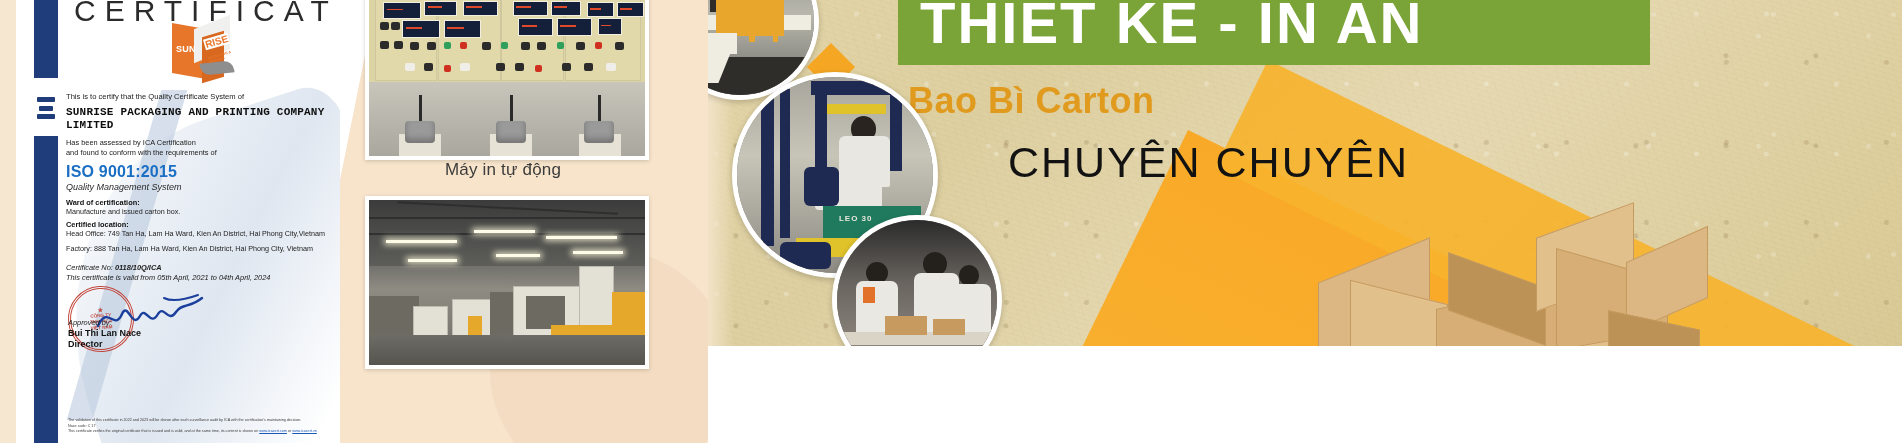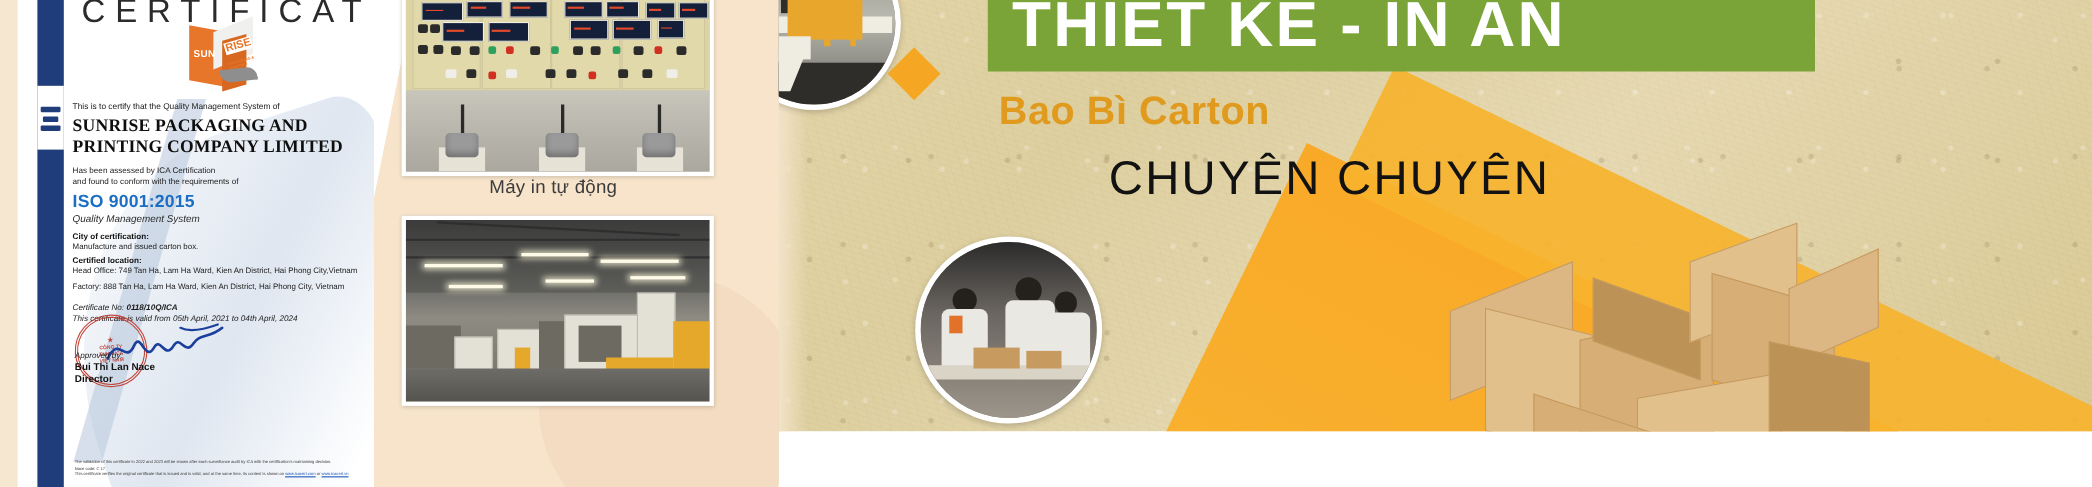--- a/index.html
+++ b/index.html
@@ -37,21 +37,21 @@
   .sr-swish{position:absolute;left:36px;top:40px;width:34px;height:12px;background:#8e8e8e;
      border-radius:0 10px 0 10px;transform:rotate(-6deg);}
   .sr-txt{position:absolute;left:12px;top:22px;color:#fff;font-size:9px;font-weight:700;letter-spacing:.3px;}
   .sr-txt2{position:absolute;left:40px;top:14px;color:#e8762a;font-size:10px;font-weight:700;
      transform:rotate(-16deg);background:#fff;padding:0 1px;}
   .sr-sub{position:absolute;left:44px;top:30px;color:#e8762a;font-size:3.4px;font-weight:700;
      transform:rotate(-16deg);line-height:1.25;}
 
   .cert-body{position:absolute;left:50px;top:92px;width:272px;color:#1a1a1a;}
   .c-lead{font-size:7.6px;color:#222;margin-bottom:5px;}
-  .c-company{font-family:Liberation Serif, serif;font-weight:700;font-size:16px;line-height:1.18;
+  .c-company{font-family:Liberation Mono, monospace;font-weight:700;font-size:11px;line-height:1.18;
      letter-spacing:.2px;margin-bottom:6px;color:#0e0e0e;}
   .c-assessed{font-size:7.4px;line-height:1.35;margin-bottom:6px;}
   .c-iso{color:#1a6fc4;font-weight:700;font-size:16px;letter-spacing:.2px;line-height:1;margin-bottom:2px;}
   .c-qms{font-style:italic;font-size:9px;color:#2a2a2a;margin-bottom:6px;}
   .c-lbl{font-weight:700;font-size:7.4px;color:#111;margin-top:3px;}
   .c-val{font-size:7.2px;color:#222;line-height:1.4;}
   .c-gap{height:5px;}
   .c-no{font-style:italic;font-size:7.4px;margin-top:9px;}
   .c-no b{font-style:italic;}
   .c-valid{font-style:italic;font-size:7.4px;margin-top:1px;}
@@ -103,21 +103,21 @@
   .fi{position:absolute;inset:0;background:linear-gradient(180deg,#4a4a4a 0%,#6a6a66 36%,#8e8b82 54%,#6f6d67 100%);}
   .fi .roof{position:absolute;left:0;right:0;top:0;height:40%;background:linear-gradient(180deg,#3b3b3b,#5d5d59);}
   .fi .truss{position:absolute;height:2px;background:#2c2c2c;opacity:.85;}
   .fi .tube{position:absolute;height:3px;background:#fefbe8;box-shadow:0 0 6px 2px rgba(255,253,220,.8);}
   .fi .mach{position:absolute;background:#e3e0d6;border:1px solid #bdbab0;}
   .fi .machdark{position:absolute;background:#6d6a62;}
   .fi .yel{position:absolute;background:#e5a82a;}
   .fi .floor{position:absolute;left:0;right:0;bottom:0;height:18%;background:linear-gradient(180deg,#6e6c66,#56544f);}
 
   
-  .right{position:absolute;left:708px;top:0;width:1194px;height:392px;overflow:hidden;
+  .right{position:absolute;left:708px;top:0;width:1194px;height:346px;overflow:hidden;
      background:
        radial-gradient(circle at 12% 20%, rgba(255,255,255,.25) 0 2px, transparent 3px),
        radial-gradient(circle at 31% 62%, rgba(120,90,50,.20) 0 2px, transparent 3px),
        radial-gradient(circle at 55% 33%, rgba(255,255,255,.22) 0 2px, transparent 3px),
        radial-gradient(circle at 73% 78%, rgba(120,90,50,.18) 0 2px, transparent 3px),
        radial-gradient(circle at 88% 12%, rgba(255,255,255,.22) 0 2px, transparent 3px),
        linear-gradient(135deg,#e3d5a8 0%,#ddcf9f 25%,#e6d9b2 55%,#d9c994 100%);
      background-size:70px 70px,90px 90px,110px 110px,80px 80px,120px 120px,100% 100%;text-align:right;}
   .grain{position:absolute;inset:0;opacity:.35;pointer-events:none;
      background-image:
@@ -204,27 +204,27 @@
         <div class="sr-box"></div>
         <div class="sr-lid"></div>
         <div class="sr-side"></div>
         <div class="sr-swish"></div>
         <div class="sr-txt">SUN</div>
         <div class="sr-txt2">RISE</div>
         <div class="sr-sub">PACKAGING &amp; PRINTING</div>
       </div>
 
       <div class="cert-body">
-        <div class="c-lead">This is to certify that the Quality Management System of</div>
+        <div class="c-lead">This is to certify that the Quality Certificate System of</div>
         <div class="c-company">SUNRISE PACKAGING AND PRINTING COMPANY LIMITED</div>
         <div class="c-assessed">Has been assessed by ICA Certification</div>
         <div class="c-assessed" style="margin-top:-6px">and found to conform with the requirements of</div>
         <div class="c-iso">ISO 9001:2015</div>
         <div class="c-qms">Quality Management System</div>
-        <div class="c-lbl">City of certification:</div>
+        <div class="c-lbl">Ward of certification:</div>
         <div class="c-val">Manufacture and issued carton box.</div>
         <div class="c-lbl">Certified location:</div>
         <div class="c-val">Head Office: 749 Tan Ha, Lam Ha Ward, Kien An District, Hai Phong City,Vietnam</div>
         <div class="c-gap"></div>
         <div class="c-val">Factory: 888 Tan Ha, Lam Ha Ward, Kien An District, Hai Phong City, Vietnam</div>
         <div class="c-no">
           <span>Certificate No:</span>
           <b>0118/10Q/ICA</b>
         </div>
         <div class="c-valid">This certificate is valid from 05th April, 2021 to 04th April, 2024</div>
@@ -392,20 +392,38 @@
 
         <div class="drk" style="left:30%;top:0%;width:4%;height:44%"></div>
         <div class="wht" style="left:8%;top:58%;width:40%;height:14%"></div>
         <div class="drk" style="left:0%;top:74%;width:100%;height:26%"></div>
         <div class="wht" style="left:18%;top:66%;width:22%;height:26%;transform:skewX(-22deg)"></div>
       </div>
     </div>
 
     <div class="diamond"></div>
 
+    <div class="circ" id="circ-forklift">
+      <div class="fk">
+        <div class="body" style="left:12%;top:8%;width:7%;height:78%"></div>
+        <div class="body" style="left:22%;top:6%;width:5%;height:76%"></div>
+        <div class="cage" style="left:40%;top:2%;width:6%;height:46%"></div>
+        <div class="cage" style="left:78%;top:4%;width:6%;height:44%"></div>
+        <div class="cage" style="left:38%;top:2%;width:48%;height:7%"></div>
+        <div class="yel" style="left:46%;top:14%;width:30%;height:5%"></div>
+        <div class="head" style="left:58%;top:20%;width:13%;height:13%"></div>
+        <div class="man" style="left:52%;top:30%;width:26%;height:26%"></div>
+        <div class="man" style="left:40%;top:52%;width:34%;height:16%;border-radius:4px"></div>
+        <div class="body" style="left:34%;top:46%;width:18%;height:20%;border-radius:6px"></div>
+        <div class="grn" style="left:44%;top:66%;width:50%;height:18%"></div>
+        <div class="leo" style="left:52%;top:70%">LEO 30</div>
+        <div class="yel" style="left:30%;top:82%;width:58%;height:10%"></div>
+        <div class="body" style="left:22%;top:84%;width:26%;height:14%;border-radius:6px"></div>
+      </div>
+    </div>
 
     <div class="circ" id="circ-workers">
       <div class="wk">
         <div class="head" style="left:18%;top:26%;width:14%;height:14%"></div>
         <div class="man" style="left:12%;top:38%;width:26%;height:34%"></div>
         <div class="orange" style="left:16%;top:42%;width:8%;height:10%"></div>
         <div class="head" style="left:54%;top:20%;width:15%;height:15%"></div>
         <div class="man" style="left:48%;top:33%;width:28%;height:38%"></div>
         <div class="head" style="left:76%;top:28%;width:13%;height:13%"></div>
         <div class="man" style="left:72%;top:40%;width:24%;height:32%"></div>

